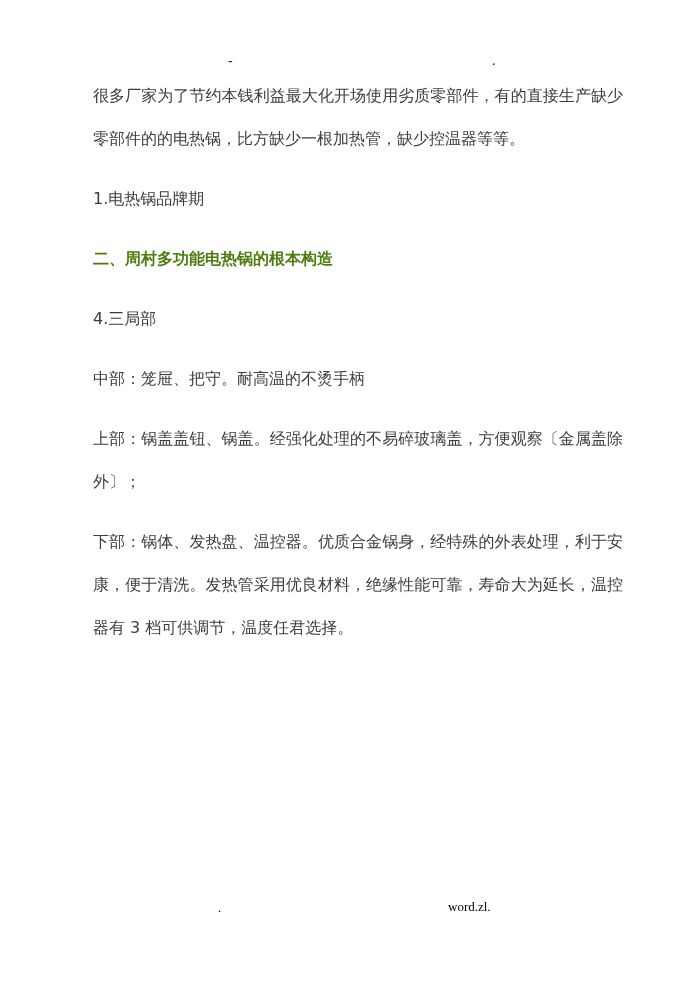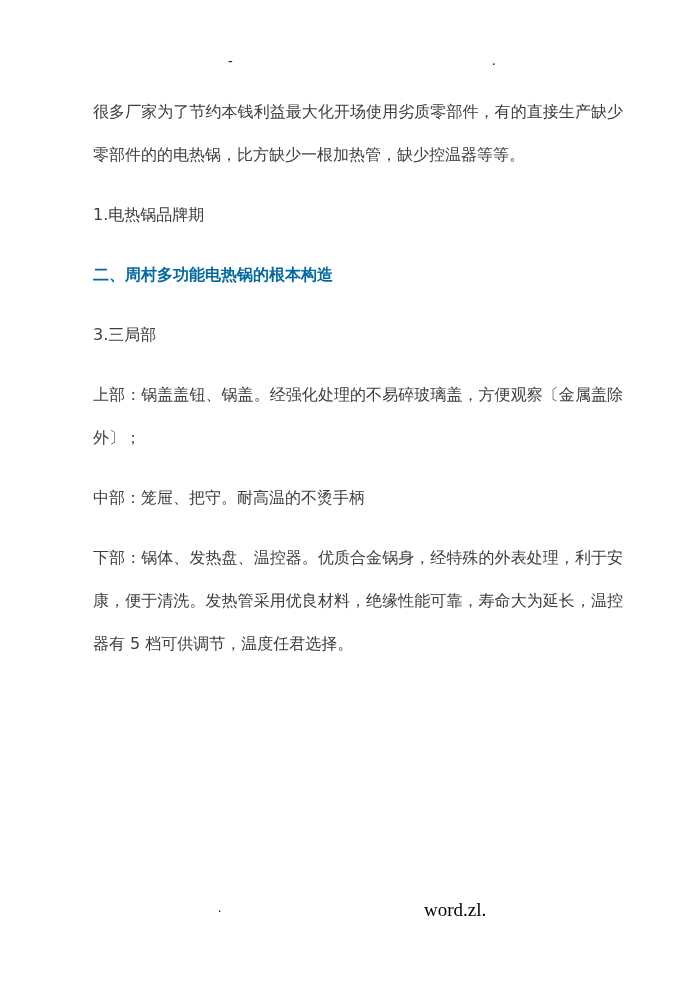--- a/index.html
+++ b/index.html
@@ -23,73 +23,73 @@
     line-height: 14px;
     font-family: "Liberation Serif", "DejaVu Serif", serif;
   }
   .header-mark.dash { left: 228px; top: 54px; }
   .header-mark.dot  { left: 492px; top: 54px; }
 
   
   .content {
     position: absolute;
     left: 93px;
-    top: 90px;
+    top: 74px;
     width: 530px;
     color: #3d3d3d;
     font-size: 16px;
   }
   .content p {
     margin: 0 0 17px 0;
     line-height: 43px;
     text-align: justify;
     text-align-last: left;
     word-break: break-all;
     letter-spacing: 0;
   }
   .content p.indent {
     text-indent: 32px;
   }
   .content p.heading {
     font-weight: bold;
-    color: #0369a1;
+    color: #4d7c0f;
     text-align: left;
   }
 
   
   .footer-mark {
     position: absolute;
     font-family: "Liberation Serif", "DejaVu Serif", serif;
     color: #000000;
   }
   .footer-dot {
     left: 218px;
     top: 900px;
     font-size: 13px;
   }
   .footer-watermark {
-    left: 424px;
+    left: 448px;
     top: 899px;
-    font-size: 19px;
+    font-size: 13px;
   }
 </style>
 </head>
 <body>
 
 <div class="page">
 
   <span class="header-mark dash">-</span>
   <span class="header-mark dot">.</span>
 
   <div class="content">
     <p>很多厂家为了节约本钱利益最大化开场使用劣质零部件，有的直接生产缺少零部件的的电热锅，比方缺少一根加热管，缺少控温器等等。</p>
     <p>1.电热锅品牌期</p>
     <p class="heading">二、周村多功能电热锅的根本构造</p>
-    <p>3.三局部</p>
+    <p>4.三局部</p>
+    <p>中部：笼屉、把守。耐高温的不烫手柄</p>
     <p>上部：锅盖盖钮、锅盖。经强化处理的不易碎玻璃盖，方便观察〔金属盖除外〕；</p>
-    <p>中部：笼屉、把守。耐高温的不烫手柄</p>
-    <p>下部：锅体、发热盘、温控器。优质合金锅身，经特殊的外表处理，利于安康，便于清洗。发热管采用优良材料，绝缘性能可靠，寿命大为延长，温控器有 5 档可供调节，温度任君选择。</p>
+    <p>下部：锅体、发热盘、温控器。优质合金锅身，经特殊的外表处理，利于安康，便于清洗。发热管采用优良材料，绝缘性能可靠，寿命大为延长，温控器有 3 档可供调节，温度任君选择。</p>
   </div>
 
   <span class="footer-mark footer-dot">.</span>
   <span class="footer-mark footer-watermark">word.zl.</span>
 
 </div>
 
 </body></html>

